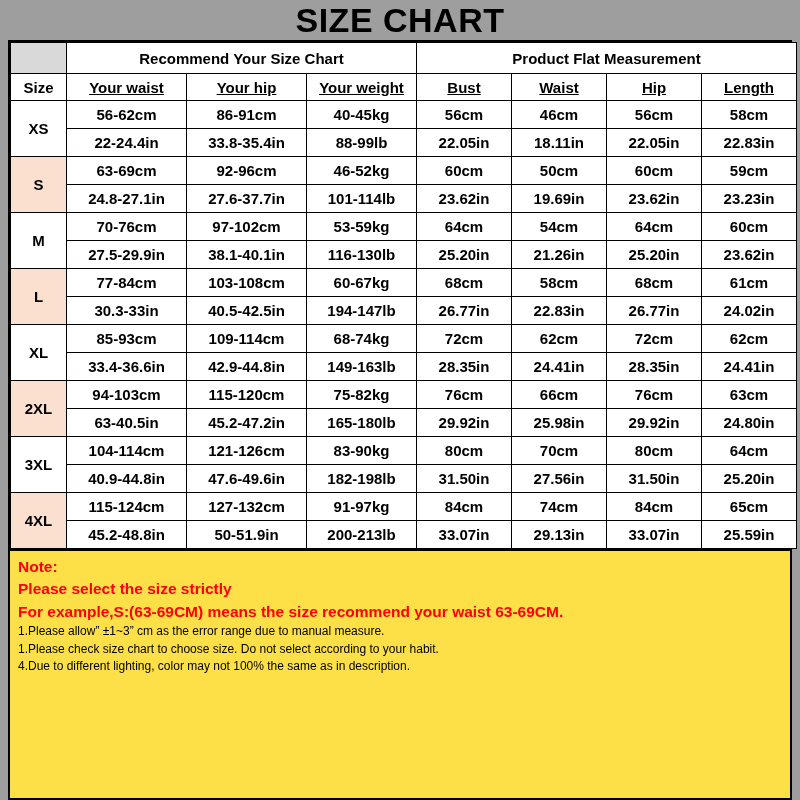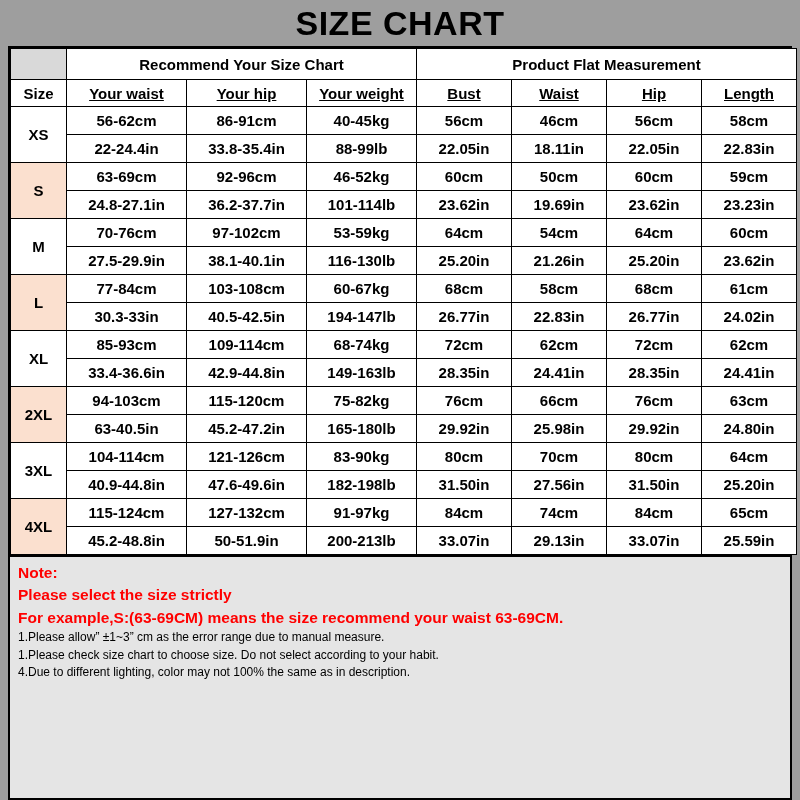--- a/index.html
+++ b/index.html
@@ -16,21 +16,21 @@
   }
   .page {
     width: 800px;
     height: 800px;
     background: #9e9e9e;
     box-sizing: border-box;
     display: flex;
     flex-direction: column;
   }
   .title-bar {
-    height: 46px;
+    height: 40px;
     display: flex;
     align-items: center;
     justify-content: center;
     background: #9e9e9e;
   }
   .title-bar .title {
     font-size: 34px;
     font-weight: bold;
     letter-spacing: 0.5px;
     color: #000;
@@ -86,21 +86,21 @@
   }
   .row-cm td { border-bottom: none; }
   .row-in td { border-top: none; }
   .tint td { background: #fbe0cf; }
   .tint .size-cell { background: #fbe0cf; }
   .notes {
     border-top: 2px solid #000;
     padding: 5px 8px 4px 8px;
     flex: 1;
     box-sizing: border-box;
-    background: #e5e5e5;
+    background: #fde047;
   }
   .note-red {
     color: #ff0000;
     font-weight: bold;
     font-size: 15.5px;
     line-height: 1.45;
     white-space: nowrap;
   }
   .note-black {
     color: #000;
@@ -174,21 +174,21 @@
           <td>63-69cm</td>
           <td>92-96cm</td>
           <td>46-52kg</td>
           <td>60cm</td>
           <td>50cm</td>
           <td>60cm</td>
           <td>59cm</td>
         </tr>
         <tr class="row-in tint">
           <td>24.8-27.1in</td>
-          <td>36.2-37.7in</td>
+          <td>27.6-37.7in</td>
           <td>101-114lb</td>
           <td>23.62in</td>
           <td>19.69in</td>
           <td>23.62in</td>
           <td>23.23in</td>
         </tr>
 
         <tr class="row-cm">
           <td class="size-cell" rowspan="2">M</td>
           <td>70-76cm</td>

